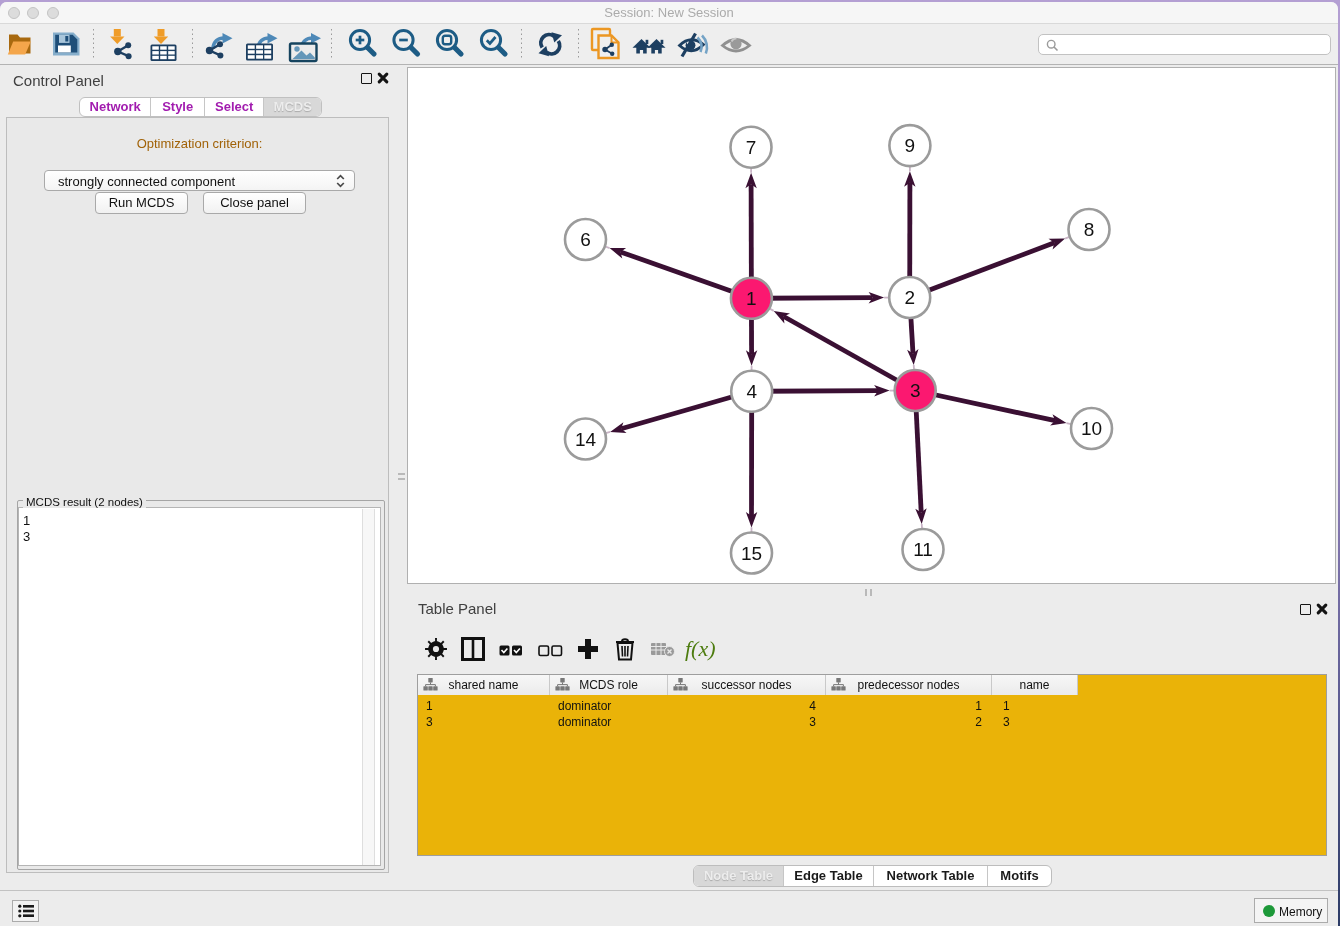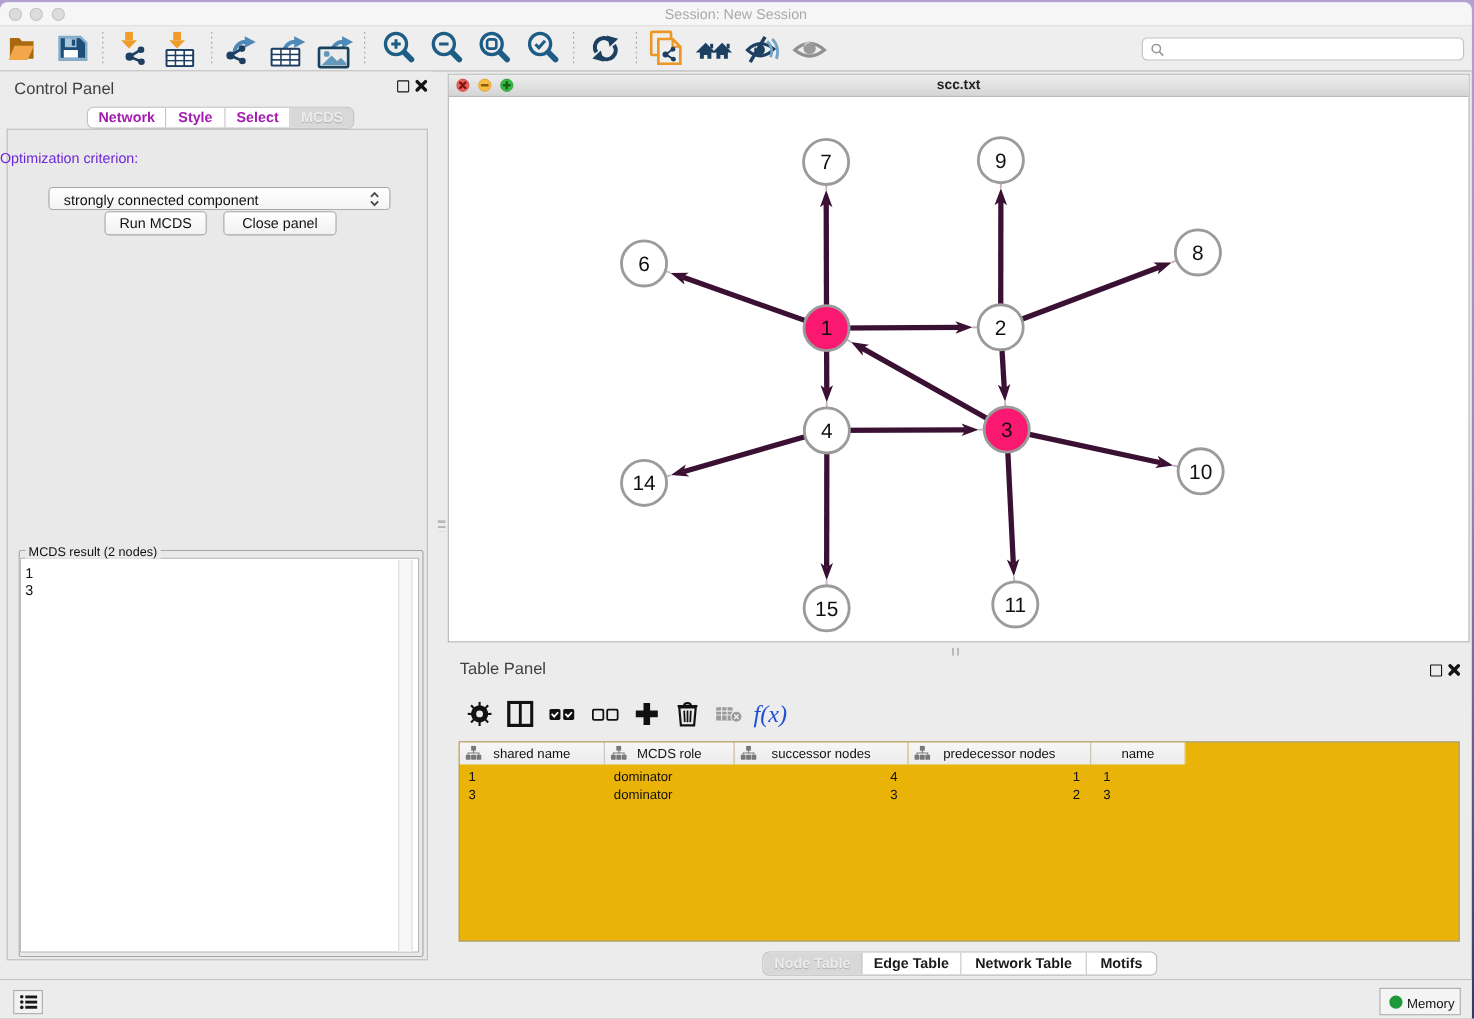--- a/index.html
+++ b/index.html
@@ -15,21 +15,21 @@
 #title{position:absolute;top:3px;left:0;width:100%;text-align:center;font-size:13px;color:#ababab}
 #toolbar{position:absolute;left:0;top:22px;width:100%;height:40px;background:#eeeeee;border-bottom:1px solid #b3b3b3}
 #searchbox{position:absolute;left:1038px;top:10px;width:293px;height:21px;background:#fff;border:1px solid #c2c2c2;border-radius:5px;box-sizing:border-box}
 
 #cpheader{position:absolute;left:0;top:63px;width:392px;height:26px;background:#ececec}
 .ptitle{font-size:15px;color:#404040}
 .floatbox{position:absolute;width:9px;height:9px;border:1.6px solid #141414;border-radius:1px}
 #cptabs{position:absolute;left:79px;top:95px;width:243px;height:20px;border:1px solid #c0c0c0;border-radius:6px;background:#fff;display:flex;box-sizing:border-box;overflow:hidden}
 .tab{font-size:13px;font-weight:bold;color:#a21caf;text-align:center;line-height:18px;border-right:1px solid #c6c6c6;box-sizing:border-box}
 #cppane{position:absolute;left:6px;top:115px;width:381px;height:754px;border:1px solid #bdbdbd;background:#e9e9e9}
-#optlabel{position:absolute;left:0;top:134px;width:399px;font-size:13px;color:#6d28d9}
+#optlabel{position:absolute;left:0;top:134px;width:399px;text-align:center;font-size:13px;color:#a16207}
 #dropdown{position:absolute;left:44px;top:168px;width:311px;height:21px;background:linear-gradient(#ffffff,#f4f4f4);border:1px solid #a9a9a9;border-radius:4px;box-sizing:border-box}
 #dropdown span{position:absolute;left:13px;top:3px;font-size:13px;color:#111}
 .btn{position:absolute;height:22px;background:linear-gradient(#ffffff,#f1f1f1);border:1px solid #a9a9a9;border-radius:4px;box-sizing:border-box;font-size:13px;color:#111;text-align:center;line-height:20px}
 
 #grpbox{position:absolute;left:17px;top:498px;width:366px;height:368px;border:1px solid #a5a5a5;border-radius:2px}
 #grptitle{position:absolute;left:23px;top:493.5px;background:#e9e9e9;padding:0 3px;font-size:11.5px;color:#111}
 #grpinner{position:absolute;left:18px;top:505px;width:363px;height:359px;background:#fff;border:1px solid #b5b5b5;box-sizing:border-box}
 #grpscroll{position:absolute;left:343px;top:1px;width:11px;height:356px;background:#f7f7f7;border-left:1px solid #dedede;border-right:1px solid #dedede}
 
 #netwin{position:absolute;left:407px;top:65px;width:929px;height:517px;border:1px solid #b0b0b0;box-sizing:border-box;background:#fff}
@@ -211,31 +211,20 @@
   <div class="btn" style="left:95px;top:190px;width:93px">Run MCDS</div>
   <div class="btn" style="left:203px;top:190px;width:103px">Close panel</div>
   <div id="grpbox"></div>
   <div id="grpinner">
     <div style="position:absolute;left:4px;top:5px;font-size:13px;color:#111;line-height:16px">1<br>3</div>
     <div id="grpscroll"></div>
   </div>
   <div id="grptitle">MCDS result (2 nodes)</div>
 
   <div id="netwin">
-    <div id="netheader">
-      <svg class="abs" style="left:7px;top:3px" width="58" height="13" viewBox="0 0 58 13">
-<circle cx="5.7" cy="6.5" r="5.6" fill="#ea605b" stroke="#d44a45" stroke-width="0.8"></circle>
-<path d="M3.4 4.2 L8 8.8 M8 4.2 L3.4 8.8" stroke="#791711" stroke-width="2.2" stroke-linecap="round"></path>
-<circle cx="25.7" cy="6.5" r="5.6" fill="#f7bd40" stroke="#dfa32d" stroke-width="0.8"></circle>
-<rect x="22.2" y="5.3" width="7" height="2.4" rx="0.6" fill="#8a5a13"></rect>
-<circle cx="45.7" cy="6.5" r="5.6" fill="#38b944" stroke="#2aa336" stroke-width="0.8"></circle>
-<path d="M45.7 2.9 V10.1 M42.1 6.5 H49.3" stroke="#156319" stroke-width="2.4"></path>
-</svg>
-      <div id="nettitle">scc.txt</div>
-    </div>
     <svg class="abs" style="left:0;top:20px" width="927" height="496" viewBox="407 87 927 496" font-family="Liberation Sans,sans-serif">
 <line x1="750.4" y1="297.3" x2="750.1" y2="183.3" stroke="#3a1033" stroke-width="4.8"></line>
 <line x1="750.1" y1="171.8" x2="750.1" y2="167.2" stroke="#c9b4c6" stroke-width="1.8"></line>
 <polygon points="750.1,171.8 755.8,187.3 750.1,183.3 744.4,187.3" fill="#3a1033"></polygon>
 <line x1="750.4" y1="297.3" x2="619.5" y2="250.9" stroke="#3a1033" stroke-width="4.8"></line>
 <line x1="608.6" y1="247.1" x2="604.3" y2="245.5" stroke="#c9b4c6" stroke-width="1.8"></line>
 <polygon points="608.6,247.1 625.1,246.9 619.5,250.9 621.3,257.6" fill="#3a1033"></polygon>
 <line x1="750.4" y1="297.3" x2="871.6" y2="296.7" stroke="#3a1033" stroke-width="4.8"></line>
 <line x1="883.1" y1="296.6" x2="887.7" y2="296.6" stroke="#c9b4c6" stroke-width="1.8"></line>
 <polygon points="883.1,296.6 867.6,302.4 871.6,296.7 867.6,291.0" fill="#3a1033"></polygon>
@@ -342,21 +331,21 @@
 <g stroke="#e9e9e9" stroke-width="1">
             <line x1="0" y1="5.5" x2="15" y2="5.5"></line>
             <line x1="0" y1="9" x2="15" y2="9"></line>
             <line x1="5" y1="2" x2="5" y2="14"></line>
             <line x1="10" y1="2" x2="10" y2="14"></line>
           </g>
 <circle cx="18.5" cy="10.5" r="5" fill="#9a9a9a" stroke="#e9e9e9" stroke-width="1"></circle>
 <path d="M16.5 8.5 l4 4 M20.5 8.5 l-4 4" stroke="#e9e9e9" stroke-width="1.4"></path>
 </svg></div>
 <div class="abs" style="left:268px;top:12px;width:34px;height:26px">
-        <div style="font-family:'Liberation Serif',serif;font-style:italic;font-size:22px;color:#1d4ed8;line-height:26px">f(x)</div>
+        <div style="font-family:'Liberation Serif',serif;font-style:italic;font-size:22px;color:#4d7c0f;line-height:26px">f(x)</div>
       </div>
     </div>
   <div id="tbl">
     <div class="th" style="left:0;width:132px">
         <svg style="position:absolute;left:5px;top:3px" width="15" height="13" viewBox="0 0 15 13">
           <g fill="#787878">
             <rect x="5.3" y="0" width="4.4" height="4.4" rx="0.6"></rect>
             <rect x="0.4" y="8.2" width="4.4" height="4.4" rx="0.6"></rect>
             <rect x="5.3" y="8.2" width="4.4" height="4.4" rx="0.6"></rect>
             <rect x="10.2" y="8.2" width="4.4" height="4.4" rx="0.6"></rect>

